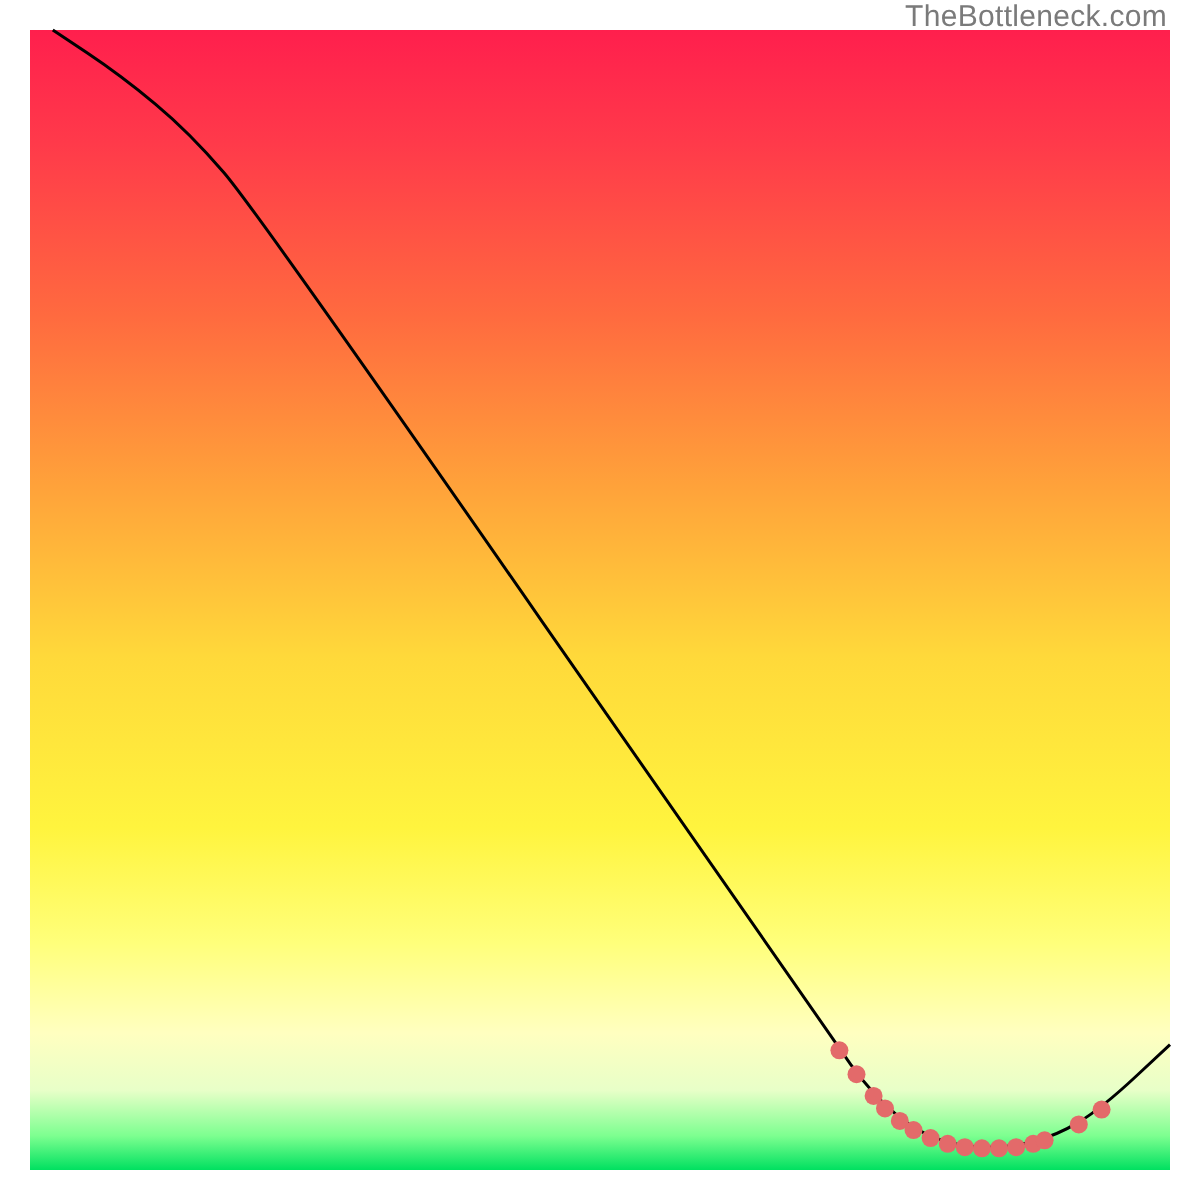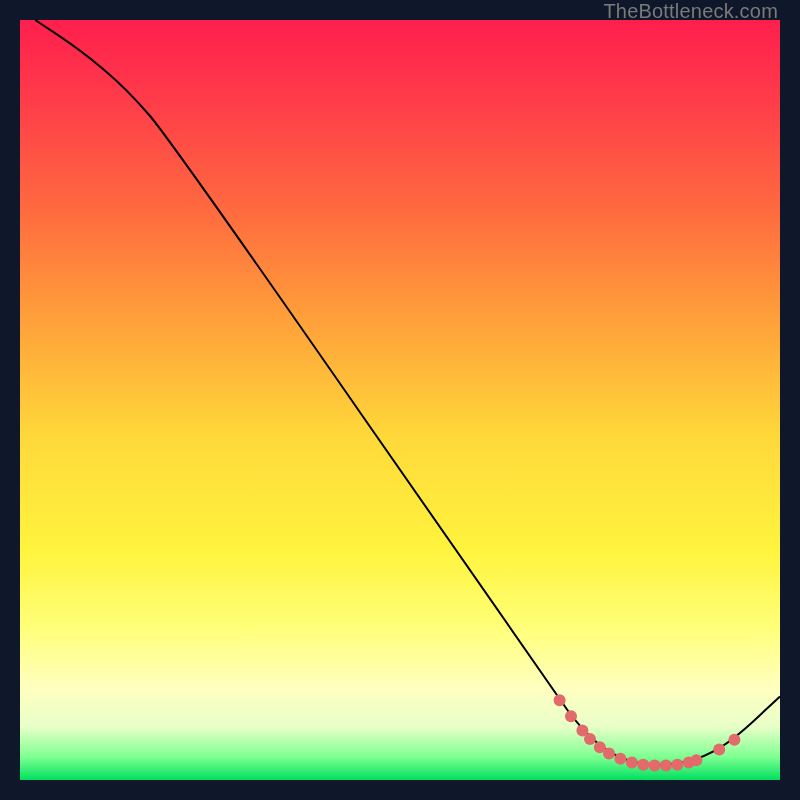--- a/index.html
+++ b/index.html
@@ -8,21 +8,21 @@
     width: 800px;
     height: 800px;
     background: #000;
     overflow: hidden;
     font-family: Arial, Helvetica, sans-serif;
   }
   .frame {
     position: absolute;
     left: 0; top: 0;
     width: 800px; height: 800px;
-    background: #0f172a;
+    background: #ffffff;
   }
   .plot {
     position: absolute;
     left: 20px; top: 20px;
     width: 760px; height: 760px;
     
     background: linear-gradient(
       to bottom,
       #ff1f4d 0%,
       #ff3a4a 10%,

